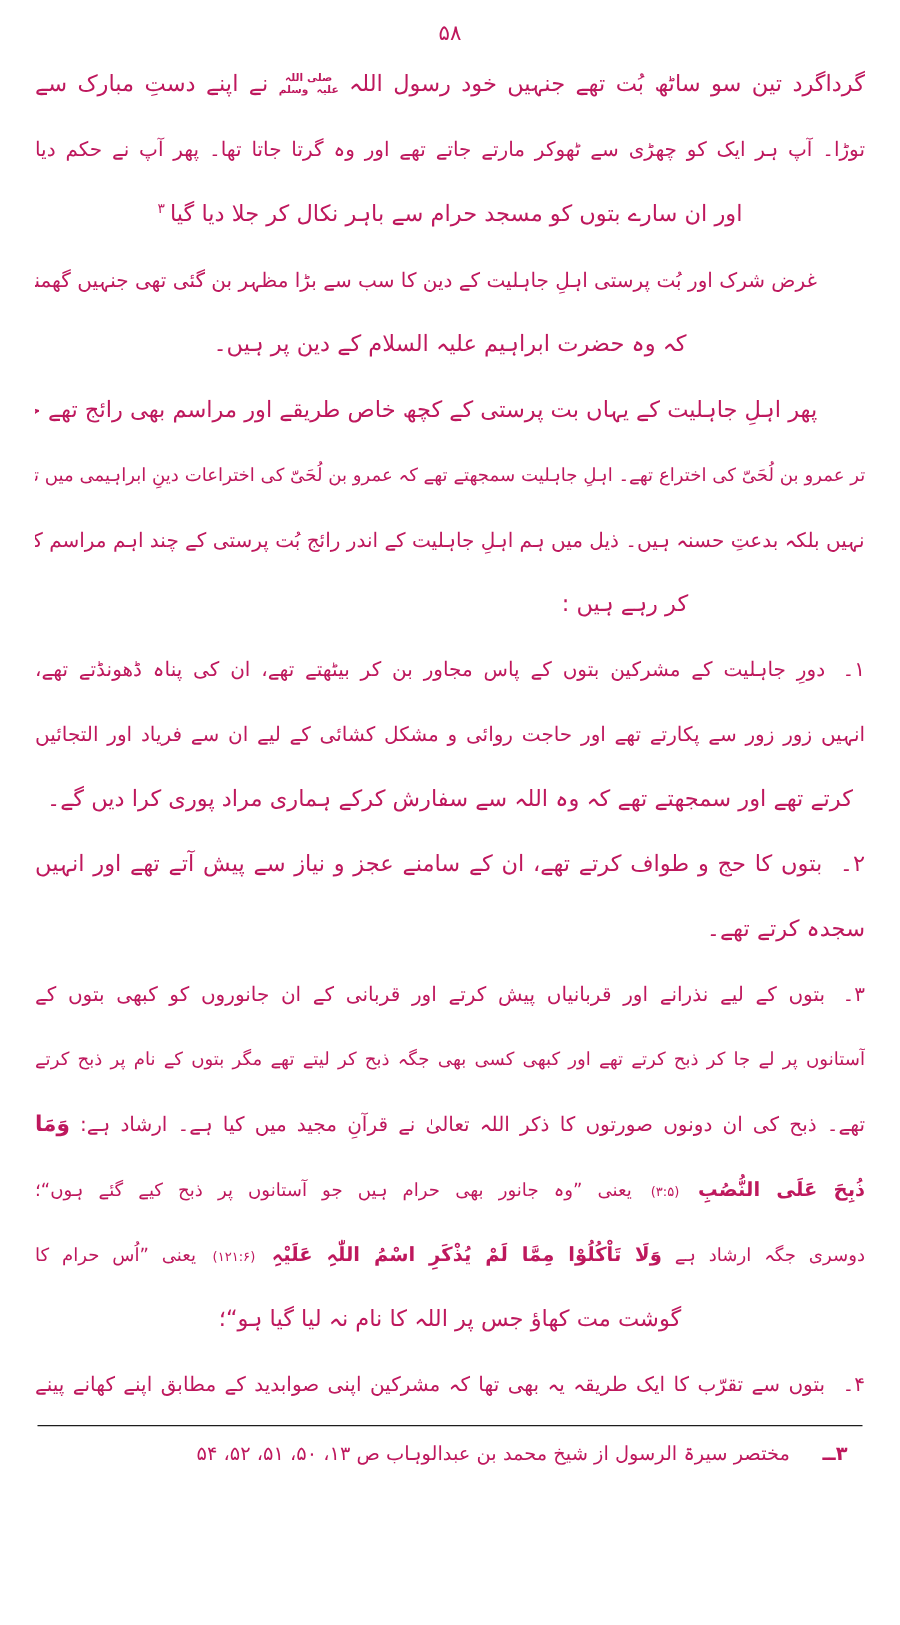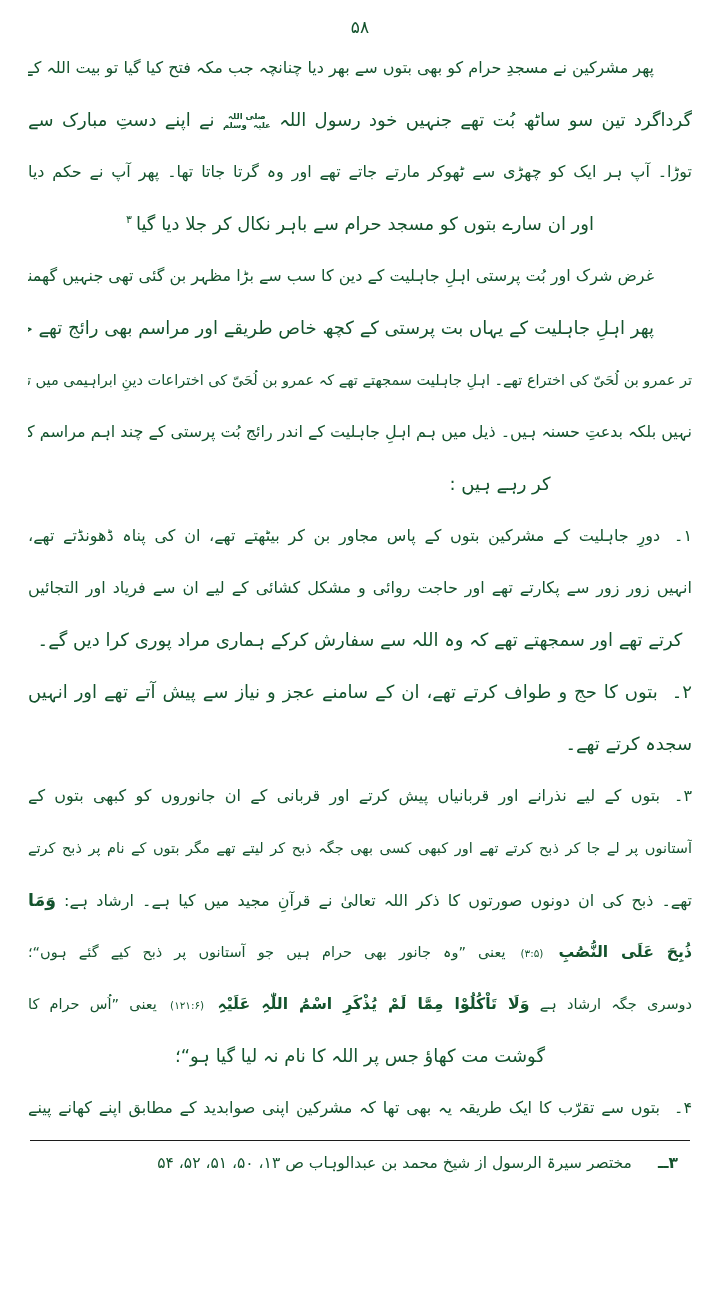--- a/index.html
+++ b/index.html
@@ -1,21 +1,21 @@
 <!DOCTYPE html>
 <html lang="ur" dir="rtl"><head>
 <meta charset="utf-8">
 <style>
   html,body{margin:0;padding:0;background:#fff;}
   .page{
     position:relative;
     width:720px;height:1300px;
     box-sizing:border-box;
     background:#fff;
-    color:#14532d;
+    color:#be185d;
     font-family:"DejaVu Sans",sans-serif;
     direction:rtl;
     padding:12px 28px 6px 28px;
     overflow:hidden;
   }
   .pageno{
     text-align:center;
     font-size:17px;
     height:30px;line-height:30px;
     letter-spacing:1px;
@@ -65,32 +65,32 @@
   .fn-marker{font-weight:bold;}
 </style>
 </head>
 <body>
 
 <div class="page">
 
   <div class="pageno">۵۸</div>
 
 
-  <div class="line j indent snug"><span>پھر مشرکین نے مسجدِ حرام کو بھی بتوں سے بھر دیا چنانچہ جب مکہ فتح کیا گیا تو بیت اللہ کے</span></div>
 
   <div class="line j"><span>گرداگرد تین سو ساٹھ بُت تھے جنہیں خود رسول اللہ</span>
     <span class="salawat">صلی اللہ علیہ وسلم</span>
     <span>نے اپنے دستِ مبارک سے</span></div>
 
   <div class="line j snug"><span>توڑا۔ آپ ہر ایک کو چھڑی سے ٹھوکر مارتے جاتے تھے اور وہ گرتا جاتا تھا۔ پھر آپ نے حکم دیا</span></div>
 
   <div class="line c"><span>اور ان سارے بتوں کو مسجد حرام سے باہر نکال کر جلا دیا گیا</span><sup class="fnref">۳</sup></div>
 
   <div class="line j indent snug"><span>غرض شرک اور بُت پرستی اہلِ جاہلیت کے دین کا سب سے بڑا مظہر بن گئی تھی جنہیں گھمنڈ تھا</span></div>
 
+  <div class="line c"><span>کہ وہ حضرت ابراہیم علیہ السلام کے دین پر ہیں۔</span></div>
 
   <div class="line j indent"><span>پھر اہلِ جاہلیت کے یہاں بت پرستی کے کچھ خاص طریقے اور مراسم بھی رائج تھے جو زیادہ</span></div>
 
   <div class="line j tight"><span>تر عمرو بن لُحَیّ کی اختراع تھے۔ اہلِ جاہلیت سمجھتے تھے کہ عمرو بن لُحَیّ کی اختراعات دینِ ابراہیمی میں تبدیلی</span></div>
 
   <div class="line j snug"><span>نہیں بلکہ بدعتِ حسنہ ہیں۔ ذیل میں ہم اہلِ جاہلیت کے اندر رائج بُت پرستی کے چند اہم مراسم کا ذکر</span></div>
 
   <div class="line push-right"><span>کر رہے ہیں :</span></div>
 
   <div class="line j snug"><span class="marker">۱۔</span><span>دورِ جاہلیت کے مشرکین بتوں کے پاس مجاور بن کر بیٹھتے تھے، ان کی پناہ ڈھونڈتے تھے،</span></div>

